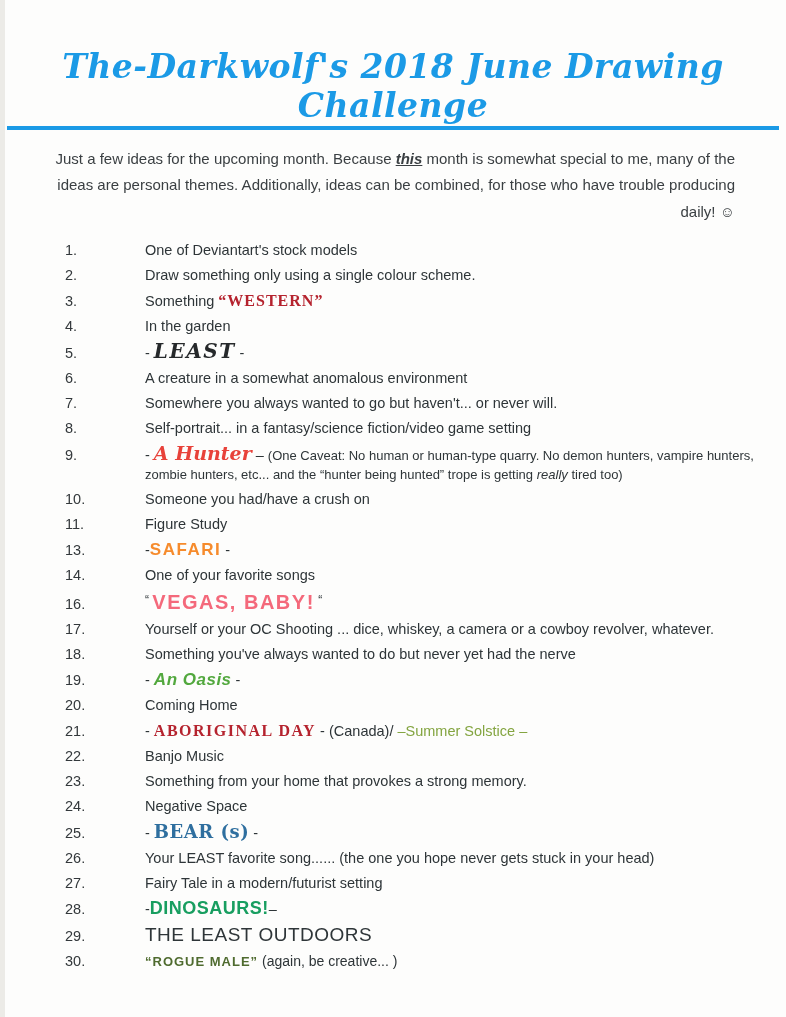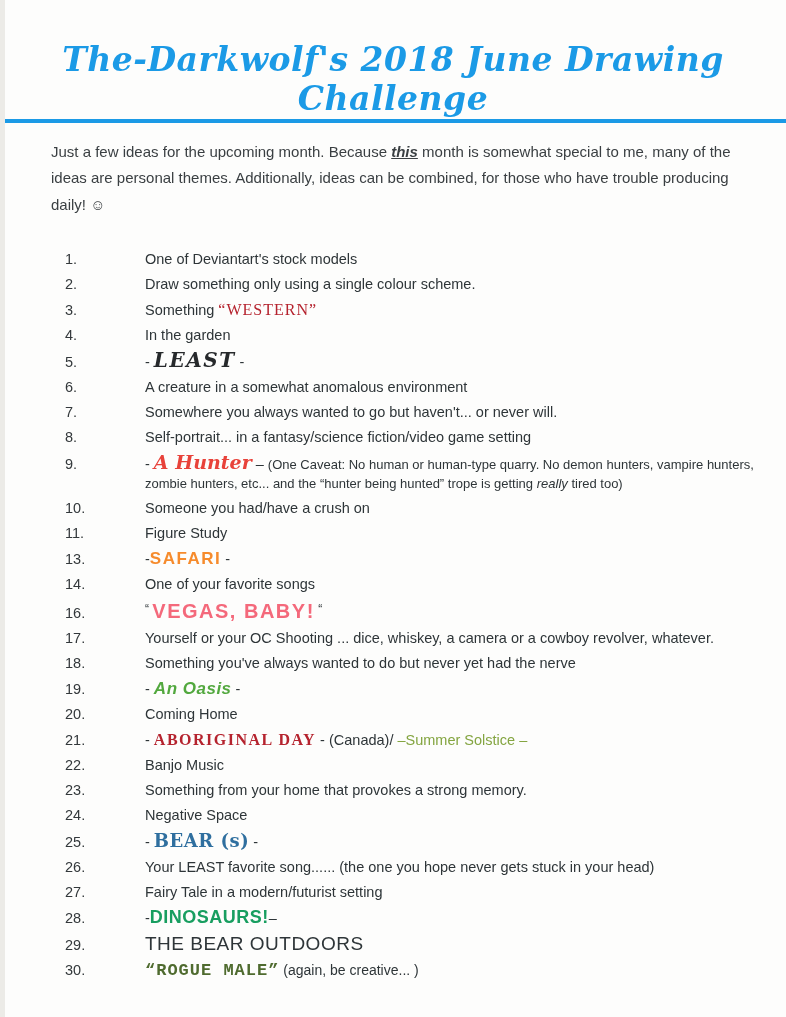--- a/index.html
+++ b/index.html
@@ -7,62 +7,62 @@
     width:786px;height:1017px;
     background:#fdfdfc;
     font-family:"Liberation Sans",sans-serif;
     color:var(--ink,#2e3538);
     overflow:hidden;
   }
   .page{width:786px;height:1017px;position:relative;box-sizing:border-box;padding-top:40px;}
   .scan-edge{position:absolute;left:0;top:0;width:5px;height:100%;background:#ecebe7;}
 
   
-  h1{margin:0;text-align:center;}
+  h1{margin:7px;text-align:center;}
   .title-text{
     display:inline-block;
     font-family:"DejaVu Serif",serif;
     font-style:italic;font-weight:bold;
     font-size:33px;letter-spacing:0.5px;
     color:var(--title-blue,#1b9ae6);
     border-bottom:4px solid var(--title-blue,#1b9ae6);
     padding:0 8px 1px 8px;
   }
 
   
   .intro{
-    width:684px;margin:16px auto 32px auto;
-    text-align:left;font-size:15px;line-height:1.75;
+    width:684px;margin:16px auto 16px auto;
+    text-align:right;font-size:15px;line-height:1.75;
     color:#3a3f42;
   }
   .intro .em{font-style:italic;text-decoration:underline;font-weight:bold;}
 
   
   .list{padding-left:65px;padding-right:14px;}
   .row{display:flex;align-items:baseline;margin-bottom:6px;}
   .num{flex:none;width:80px;font-size:14.5px;color:#33383b;}
   .txt{flex:1;font-size:14.5px;line-height:19px;color:#2e3538;}
 
   
   .seg-plain{}
-  .seg-western{color:var(--red,#b5232e);font-family:"Liberation Serif",serif;font-weight:normal;font-size:16px;letter-spacing:1px;}
+  .seg-western{color:var(--red,#b5232e);font-family:"Liberation Serif",serif;font-weight:bold;font-size:16px;letter-spacing:1px;}
   .seg-wolves{font-family:"DejaVu Serif",serif;font-weight:bold;font-style:italic;font-size:20px;letter-spacing:1.5px;color:#26292b;}
   .seg-hunter{color:var(--hunter-red,#e8423a);font-family:"DejaVu Serif",serif;font-weight:bold;font-style:italic;font-size:19px;}
   .seg-caveat{font-size:13px;}
   .seg-caveat-italic{font-size:13px;font-style:italic;}
   .seg-safari{color:var(--orange,#f68b2c);font-weight:bold;font-size:17px;letter-spacing:1.5px;}
   .seg-vegas{color:var(--pink,#f4697b);font-weight:800;font-size:20px;letter-spacing:1.5px;}
   .seg-vq{font-size:12px;vertical-align:5px;}
   .seg-oasis{color:var(--green,#52a83e);font-weight:bold;font-style:italic;font-size:17px;letter-spacing:.5px;}
   .seg-aboriginal{color:var(--red,#b5232e);font-family:"Liberation Serif",serif;font-weight:bold;font-size:16px;letter-spacing:1.5px;}
   .seg-solstice{color:var(--olive-green,#84a541);}
   .seg-bear{color:var(--steel-blue,#2f6f9f);font-family:"DejaVu Serif",serif;font-weight:bold;font-size:18px;letter-spacing:.5px;}
   .seg-dino{color:var(--emerald,#189e60);font-weight:900;font-size:18px;letter-spacing:.5px;}
   .seg-outdoors{font-size:19px;letter-spacing:.5px;}
-  .seg-rogue{color:var(--dark-olive,#4f6b2f);font-family:Liberation Mono, monospace;font-weight:bold;font-size:17px;letter-spacing:1px;text-align:center;}
+  .seg-rogue{color:var(--dark-olive,#4f6b2f);font-family:Liberation Sans, sans-serif;font-weight:bold;font-size:13px;letter-spacing:1px;text-align:center;}
   .seg-paren{font-size:14px;}
 </style>
 </head>
 <body>
 
 <div class="page">
   <div class="scan-edge"></div>
 
   <h1>
     <span class="title-text">The-Darkwolf's 2018 June Drawing Challenge</span>
@@ -170,20 +170,20 @@
       <div class="row">
         <span class="num">27.</span>
         <span class="txt"><span class="seg-plain">Fairy Tale in a modern/futurist setting</span></span>
       </div>
       <div class="row">
         <span class="num">28.</span>
         <span class="txt"><span class="seg-plain">-</span><span class="seg-dino">DINOSAURS!</span><span class="seg-plain">–</span></span>
       </div>
       <div class="row">
         <span class="num">29.</span>
-        <span class="txt"><span class="seg-outdoors">THE BEAR OUTDOORS</span></span>
+        <span class="txt"><span class="seg-outdoors">THE LEAST OUTDOORS</span></span>
       </div>
       <div class="row">
         <span class="num">30.</span>
         <span class="txt"><span class="seg-rogue">“ROGUE MALE”</span><span class="seg-paren">  (again, be creative... )</span></span>
       </div>
     </div>
 </div>
 
 </body></html>

